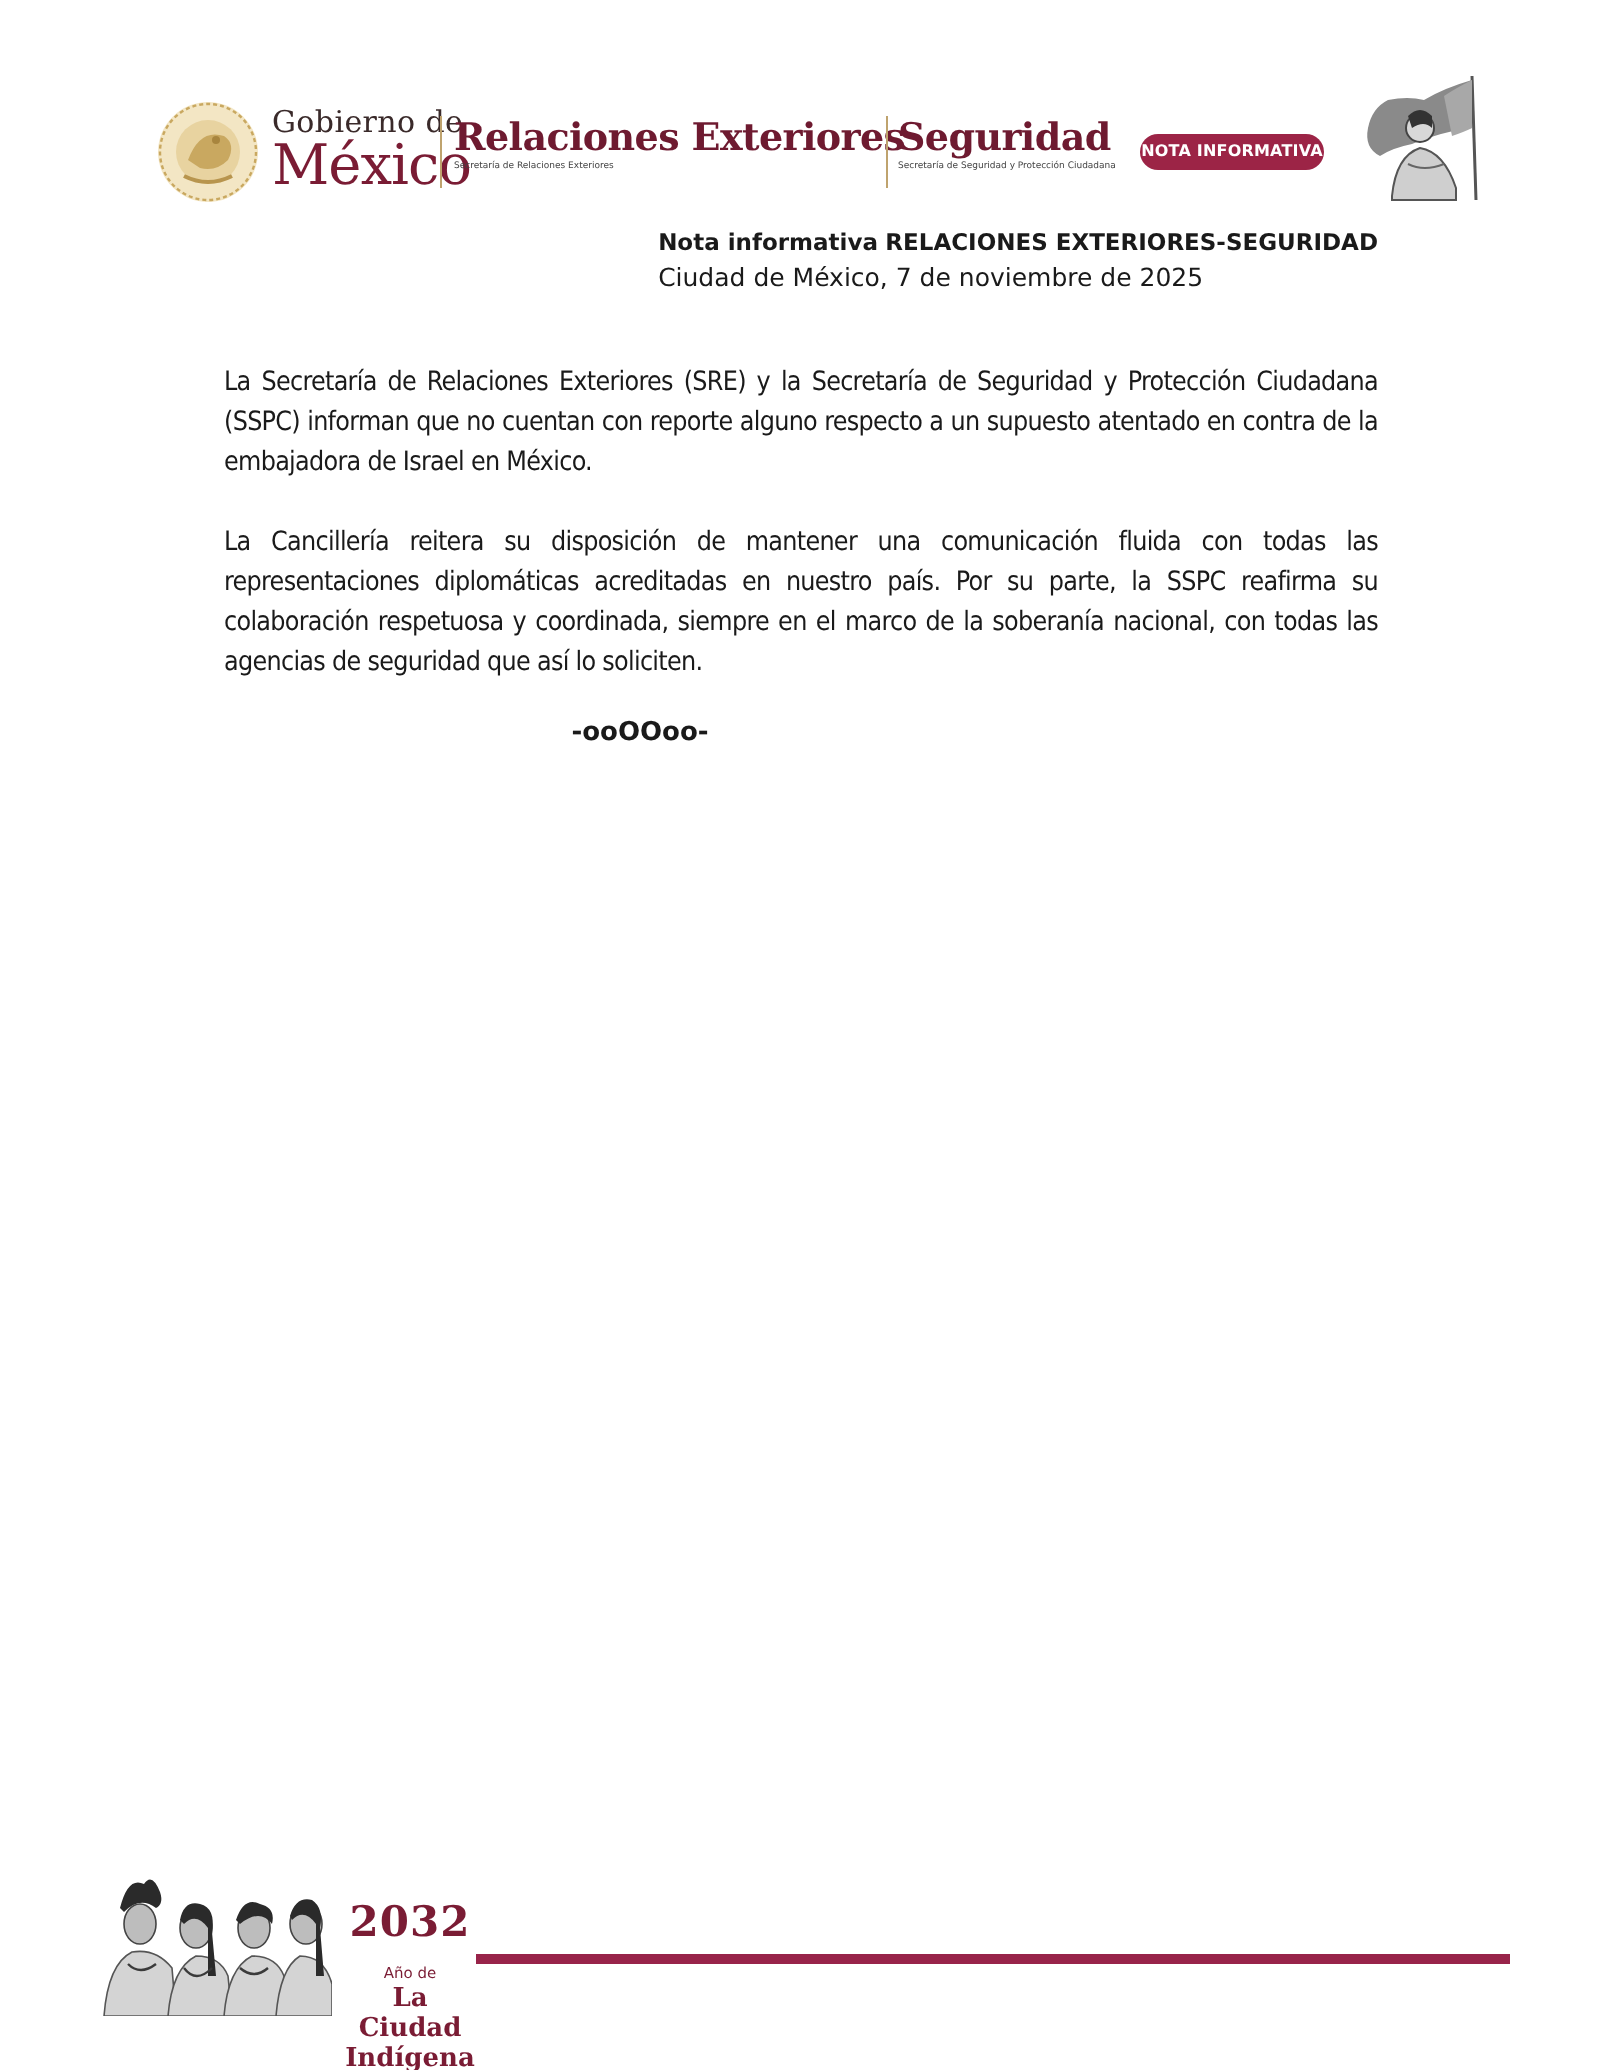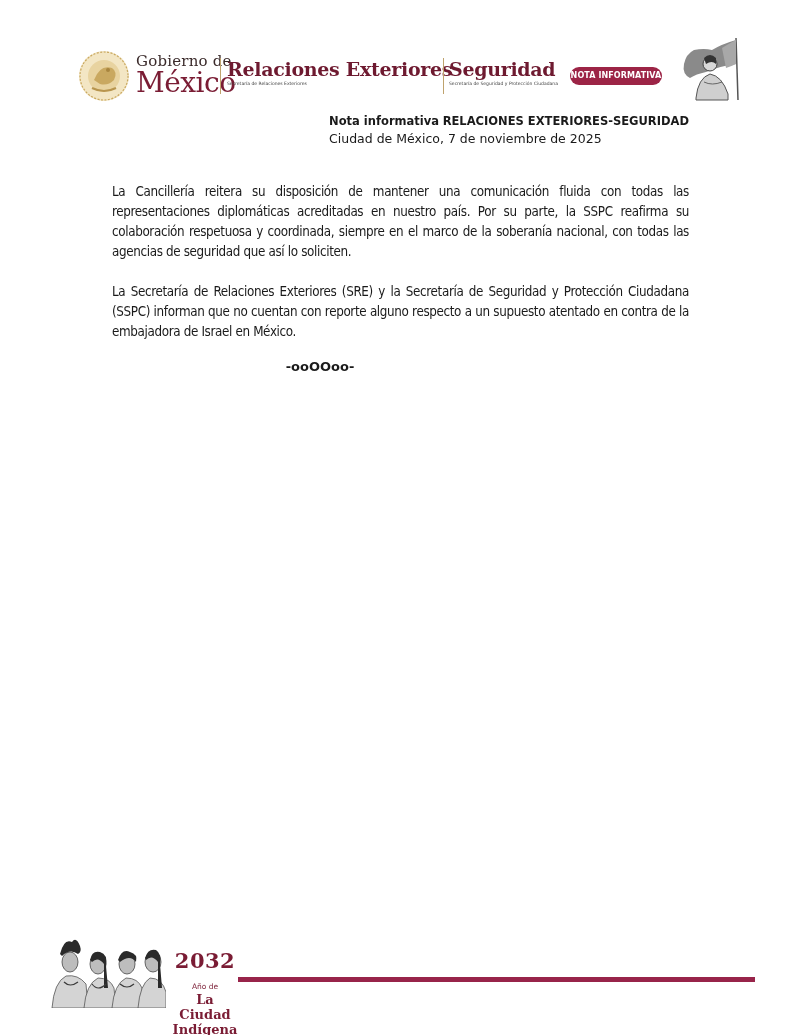--- a/index.html
+++ b/index.html
@@ -123,22 +123,22 @@
 
 <div class="heading-block">
   <div>
     <span class="label">Nota informativa</span>
     <span class="label">RELACIONES EXTERIORES-SEGURIDAD</span>
   </div>
   <div class="dateline">Ciudad de México, 7 de noviembre de 2025</div>
 </div>
 
 <div class="body-text">
+  <p>La Secretaría de Relaciones Exteriores (SRE) y la Secretaría de Seguridad y Protección Ciudadana (SSPC) informan que no cuentan con reporte alguno respecto a un supuesto atentado en contra de la embajadora de Israel en México.</p>
   <p>La Cancillería reitera su disposición de mantener una comunicación fluida con todas las representaciones diplomáticas acreditadas en nuestro país. Por su parte, la SSPC reafirma su colaboración respetuosa y coordinada, siempre en el marco de la soberanía nacional, con todas las agencias de seguridad que así lo soliciten.</p>
-  <p>La Secretaría de Relaciones Exteriores (SRE) y la Secretaría de Seguridad y Protección Ciudadana (SSPC) informan que no cuentan con reporte alguno respecto a un supuesto atentado en contra de la embajadora de Israel en México.</p>
 </div>
 
 <div class="closing">-ooOOoo-</div>
 
 <svg class="footer-illus" viewBox="0 0 116 76">
   <g fill="#d4d4d4" stroke="#555" stroke-width="0.8">
     <path d="M2 76 Q4 50 16 44 Q28 42 36 52 L38 76 Z"></path>
     <path d="M34 76 Q36 52 48 46 Q60 46 64 56 L66 76 Z"></path>
     <path d="M62 76 Q64 52 76 46 Q88 46 92 56 L92 76 Z"></path>
     <path d="M88 76 Q90 52 100 46 Q112 46 116 60 L116 76 Z"></path>

